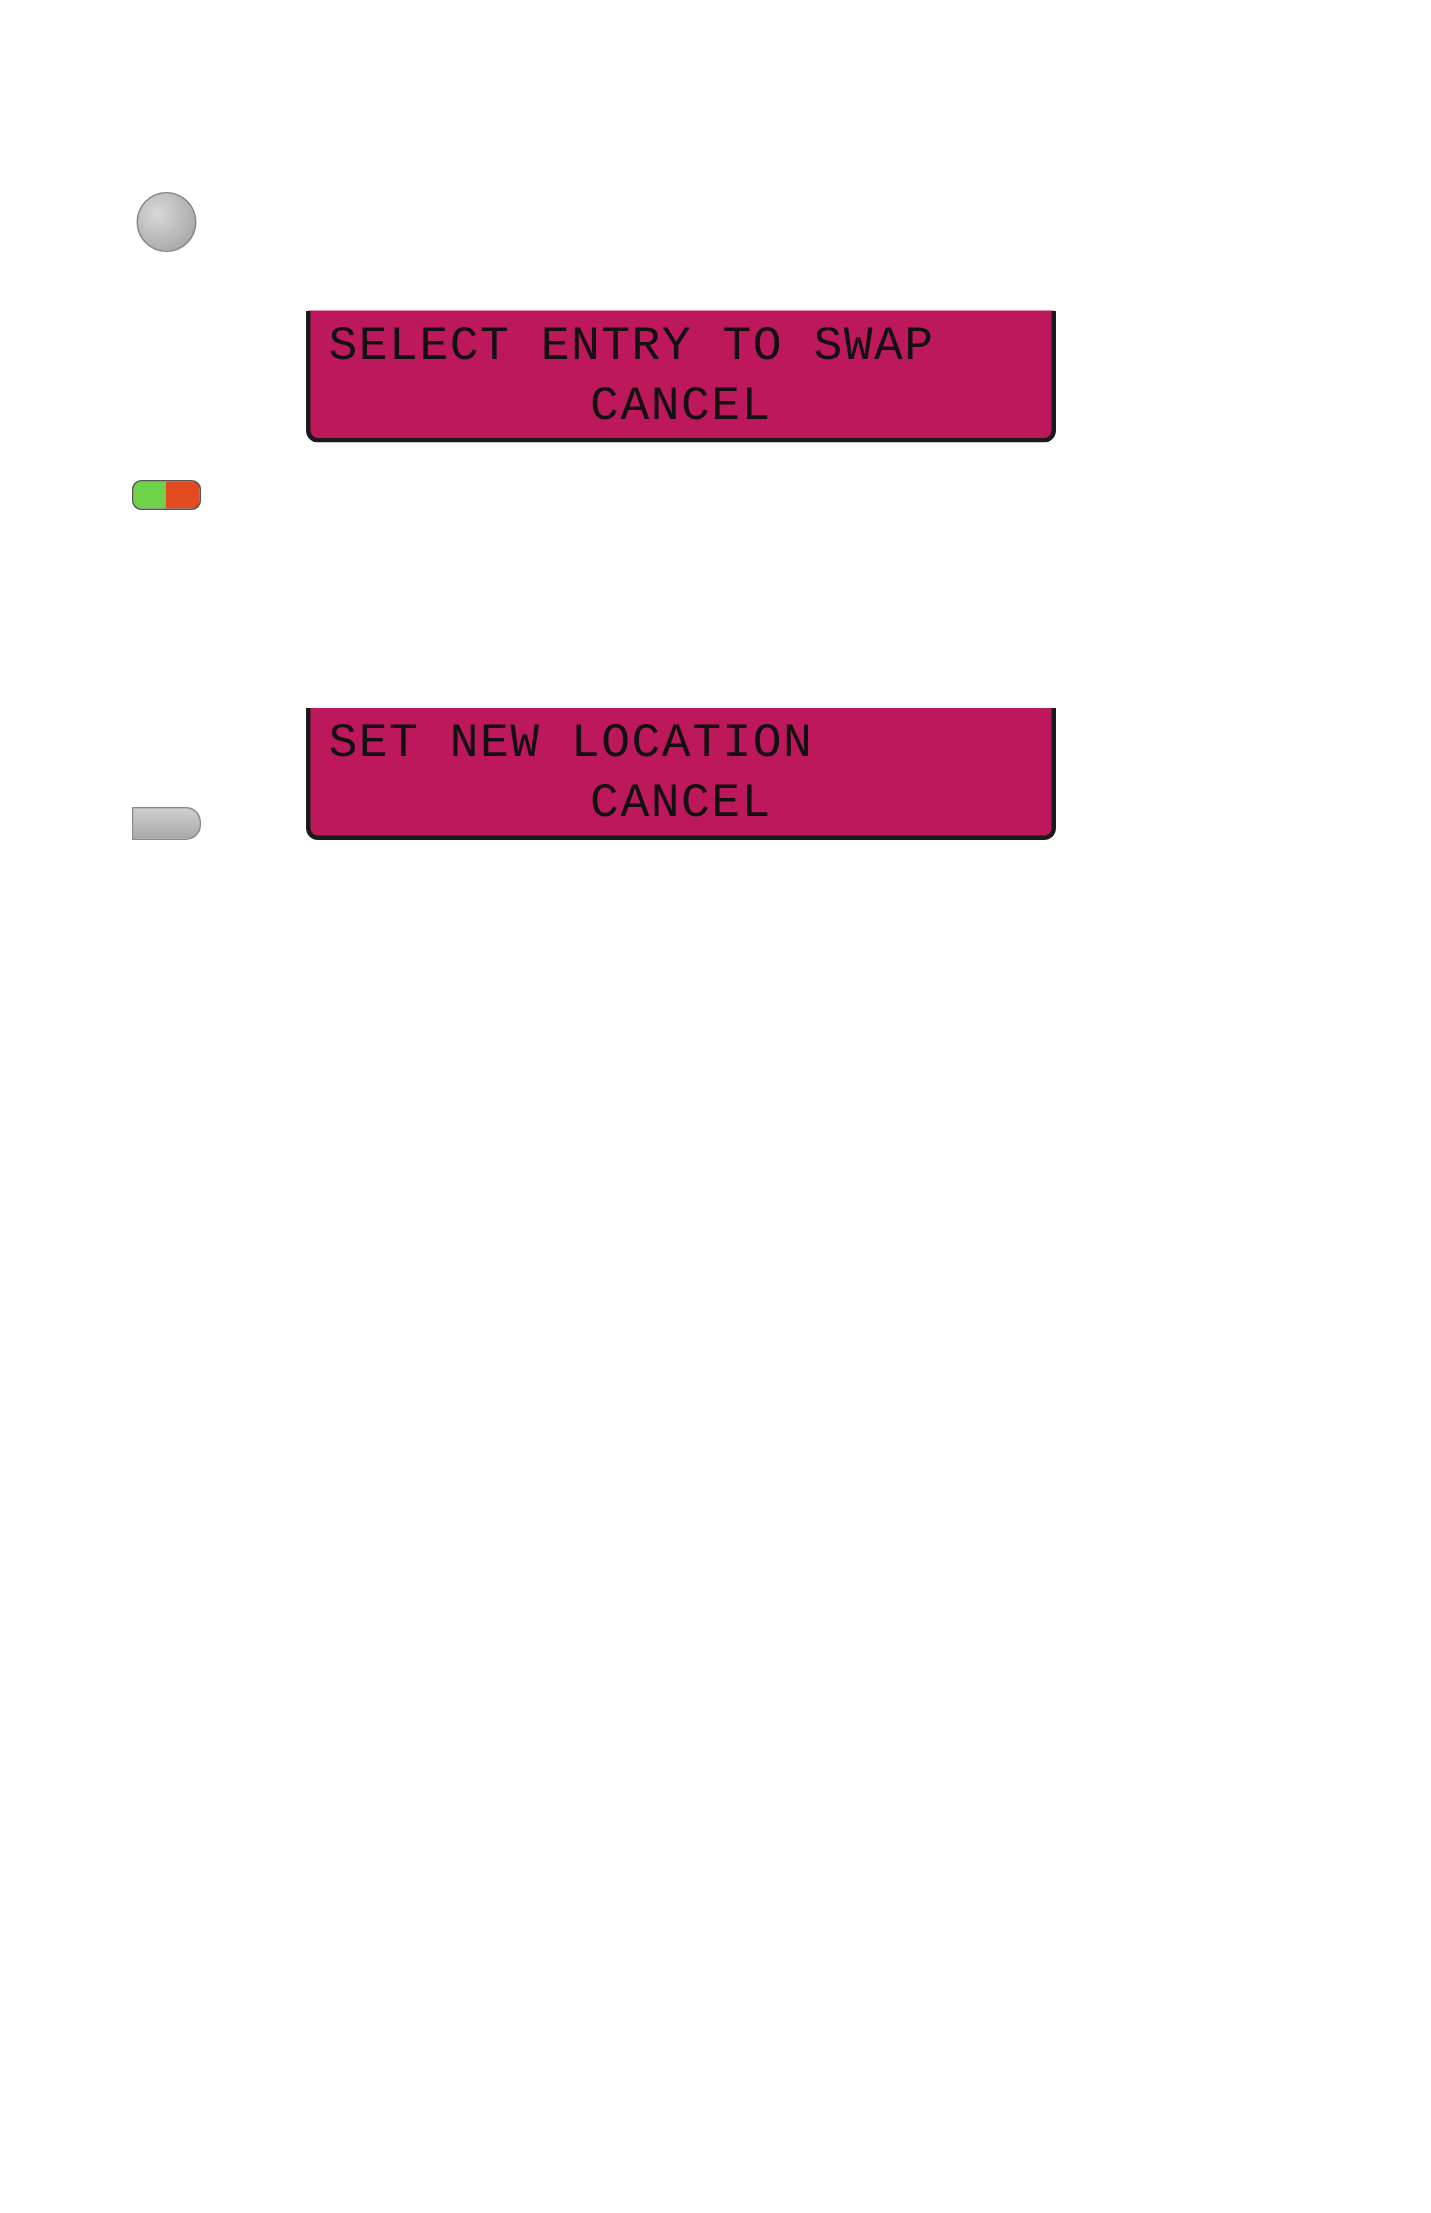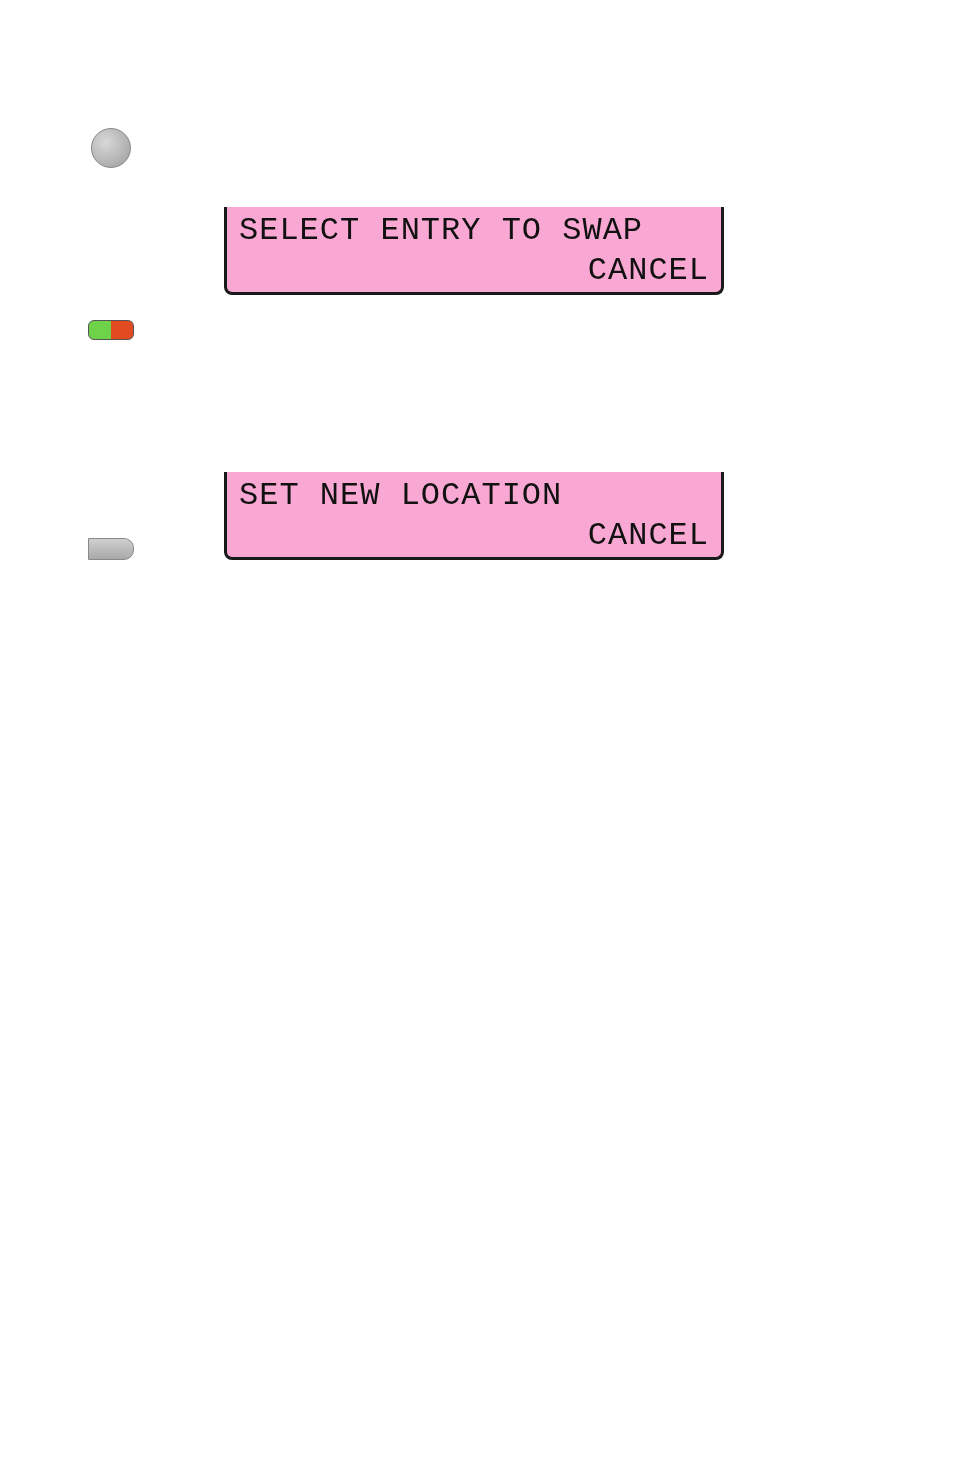--- a/index.html
+++ b/index.html
@@ -43,24 +43,24 @@
       width: 46px;
       height: 22px;
       border-radius: 0 10px 10px 0;
       background: linear-gradient(#cfcfcf, #a9a9a9);
       border: 1px solid #888;
     }
 
     
     .lcd {
       position: absolute;
-      left: 224px;
+      left: 204px;
       width: 500px;
       height: 88px;
-      background: #f9a8d4;
+      background: #be185d;
       border-left: 3px solid #1a1a1a;
       border-right: 3px solid #1a1a1a;
       border-bottom: 3px solid #1a1a1a;
       border-radius: 0 0 8px 8px;
       padding: 4px 12px 4px 12px;
       color: #111;
       display: flex;
       flex-direction: column;
       justify-content: space-between;
     }
@@ -68,21 +68,21 @@
     .lcd-2 { top: 425px; margin-top: 47px; }
 
     .lcd .line {
       font-family: "Courier New", monospace;
       font-size: 32px;
       font-weight: 500;
       letter-spacing: 1px;
       line-height: 40px;
       white-space: pre;
     }
-    .lcd .line.right { text-align: right; }
+    .lcd .line.right { text-align: center; }
   </style>
 </head>
 <body>
 
 <div class="knob"></div>
 <div class="led"></div>
 <div class="pill"></div>
 
 <div class="lcd lcd-1">
   <div class="line">SELECT ENTRY TO SWAP</div>

